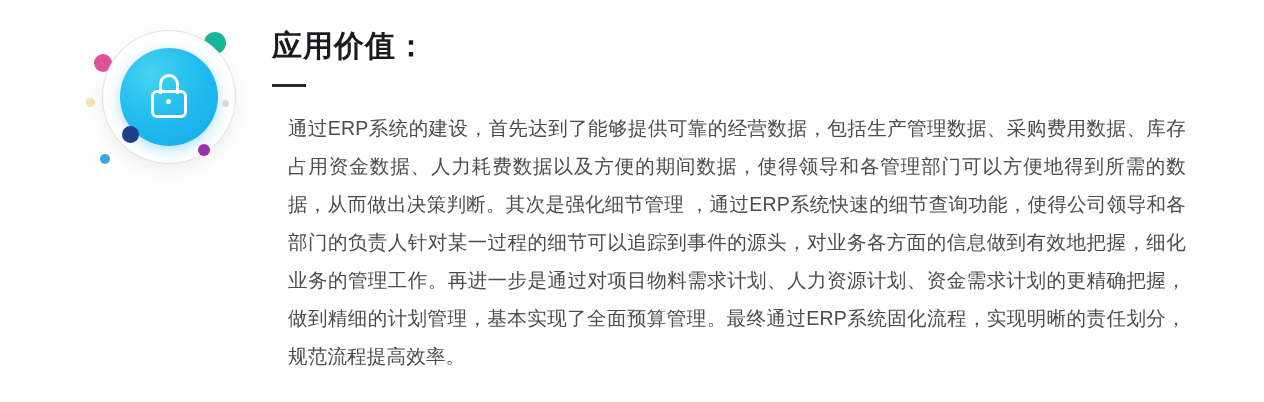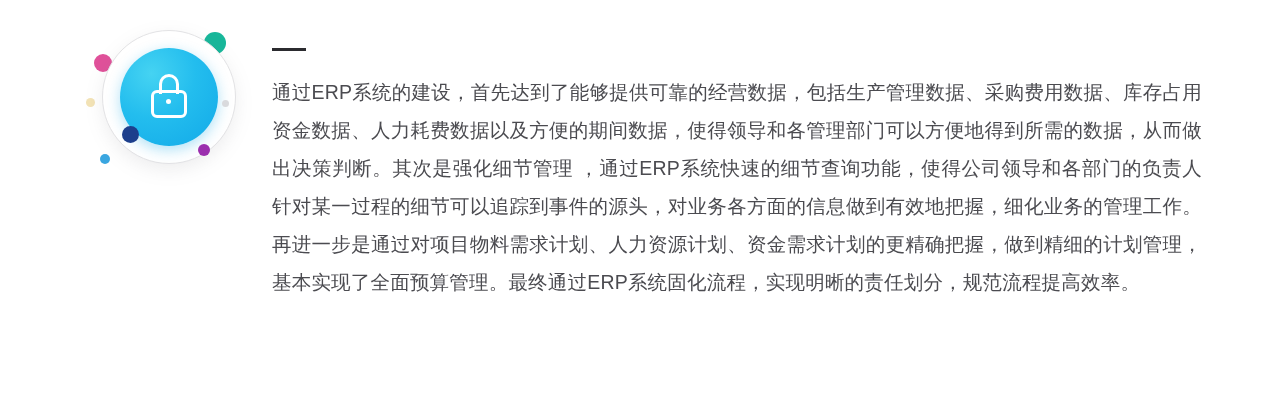--- a/index.html
+++ b/index.html
@@ -119,21 +119,21 @@
     height: 3px;
     background: #2b2b2f;
     margin: 20px 0 22px 0;
   }
   .body-text {
     font-size: 19.5px;
     line-height: 38px;
     color: #4b4b50;
     text-align: justify;
     letter-spacing: 0.2px;
-    margin: 0;
+    margin: 16px;
   }
 </style>
 </head>
 <body>
 
 <div class="page">
 
   <div class="illustration">
     <div class="dot dot-cream"></div>
     <div class="dot dot-pink-lg"></div>
@@ -146,17 +146,18 @@
       <div class="lock-body"></div>
       <div class="lock-key"></div>
     </div>
     <div class="dot dot-navy"></div>
     <div class="dot dot-purple-sm"></div>
     <div class="dot dot-blue-sm"></div>
     <div class="dot dot-gray-sm"></div>
   </div>
 
   <div class="content">
+    <h1 class="heading">应用价值：</h1>
     <div class="rule"></div>
     <p class="body-text">通过ERP系统的建设，首先达到了能够提供可靠的经营数据，包括生产管理数据、采购费用数据、库存占用资金数据、人力耗费数据以及方便的期间数据，使得领导和各管理部门可以方便地得到所需的数据，从而做出决策判断。其次是强化细节管理 ，通过ERP系统快速的细节查询功能，使得公司领导和各部门的负责人针对某一过程的细节可以追踪到事件的源头，对业务各方面的信息做到有效地把握，细化业务的管理工作。再进一步是通过对项目物料需求计划、人力资源计划、资金需求计划的更精确把握，做到精细的计划管理，基本实现了全面预算管理。最终通过ERP系统固化流程，实现明晰的责任划分，规范流程提高效率。</p>
   </div>
 
 </div>
 
 </body></html>

